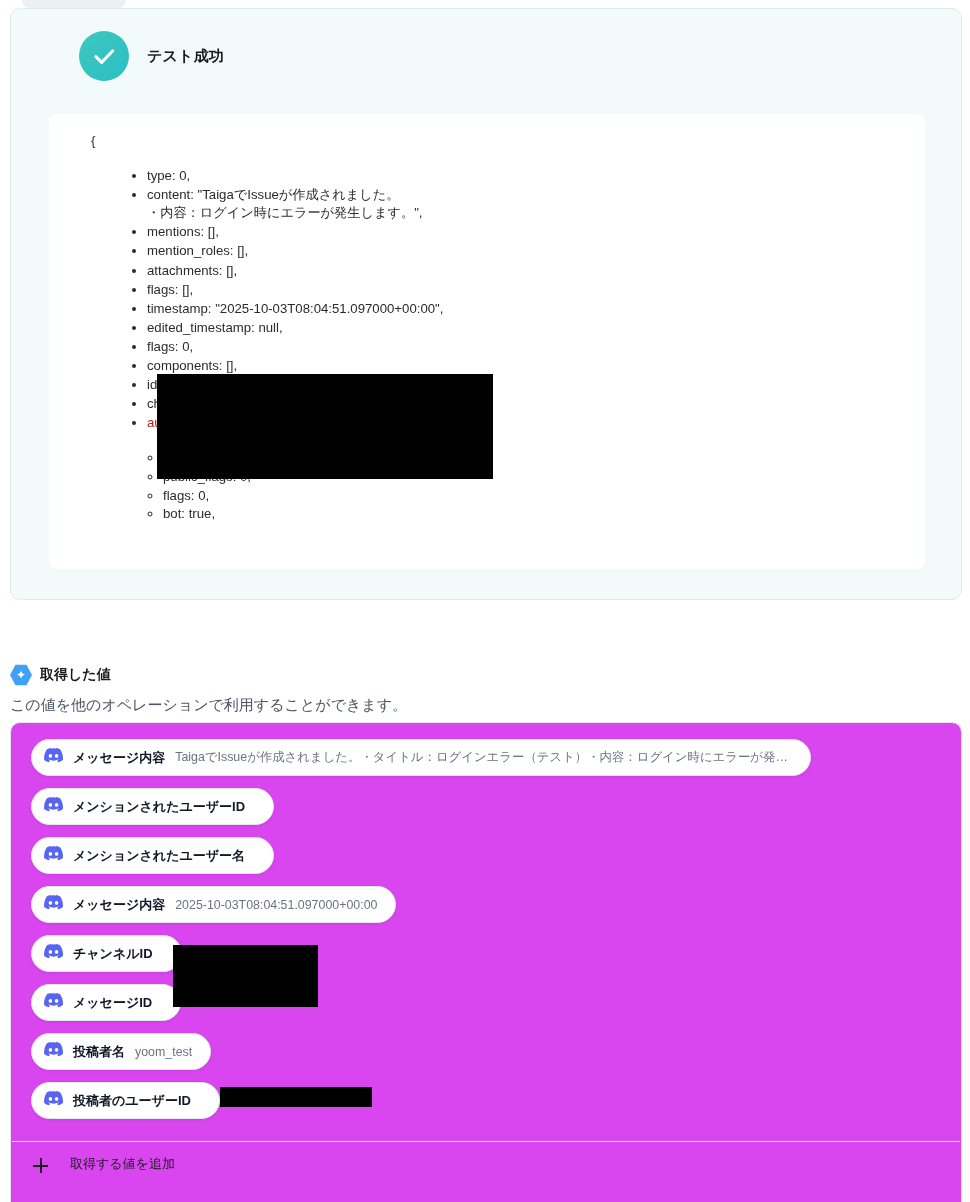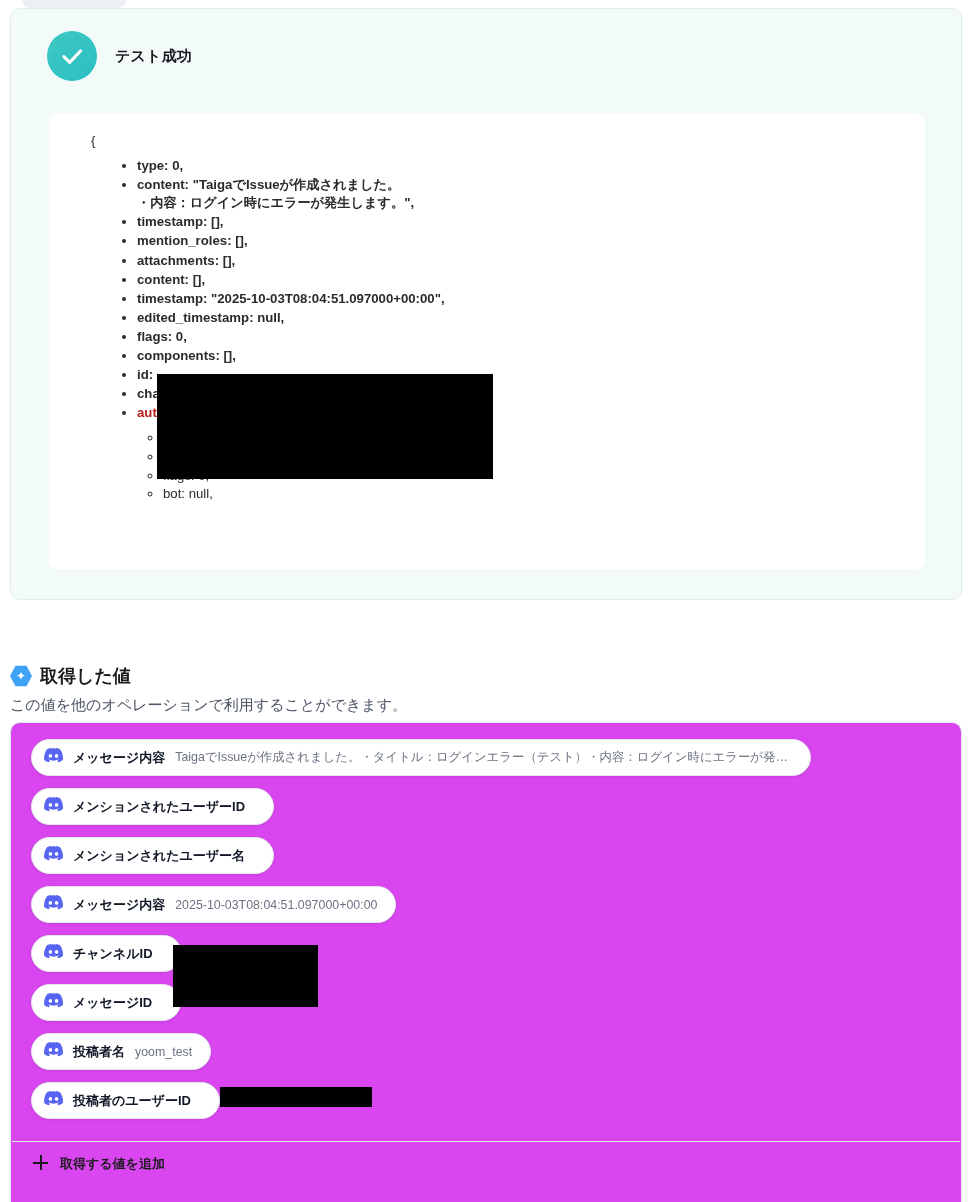--- a/index.html
+++ b/index.html
@@ -31,20 +31,21 @@
   
   .success-panel {
     position: absolute;
     left: 10px;
     top: 8px;
     width: 952px;
     height: 592px;
     background: #f2fbfa;
     border: 1px solid #e0ecec;
     border-radius: 10px;
+    padding-left: 32px;
   }
   .success-head {
     display: flex;
     align-items: center;
     gap: 18px;
     padding: 22px 0 0 36px;
   }
   .check-circle {
     width: 50px;
     height: 50px;
@@ -75,23 +76,22 @@
   }
   .json-inner {
     padding: 18px 20px 0 42px;
     font-size: 13.2px;
     line-height: 18.6px;
     color: #2b2b2f;
   }
   .json-brace { margin: 0 0 2px 0; }
   ul.json-list {
     list-style: disc;
-    margin: 6px;
+    margin: 16px;
     padding-left: 40px;
-    font-weight: bold;
   }
   ul.json-list > li { margin: 0; padding: 0 0 .5px 0; }
   ul.json-sublist {
     list-style: circle;
     margin: 0;
     padding-left: 32px;
   }
   .json-line2 { display: block; }
   .json-link { color: #b91c1c; }
 
@@ -120,21 +120,21 @@
     background: #3fa2f7;
     clip-path: polygon(25% 3%, 75% 3%, 100% 50%, 75% 97%, 25% 97%, 0% 50%);
     display: flex;
     align-items: center;
     justify-content: center;
     color: #fff;
     font-size: 12px;
     line-height: 1;
   }
   .section-title {
-    font-size: 18px;
+    font-size: 14px;
     font-weight: bold;
   }
   .section-sub {
     position: absolute;
     left: 10px;
     top: 696px;
     font-size: 15px;
     color: #4b5563;
   }
 
@@ -210,24 +210,24 @@
     right: 1px;
     top: 418px;
     height: 1px;
     background: #e8eaee;
   }
   .add-value {
     position: absolute;
     left: 22px;
     top: 432px;
     display: flex;
-    align-items: flex-start;
-    gap: 12px;
+    align-items: flex-end;
+    gap: 22px;
     font-size: 13px;
-    font-weight: bold;
+    font-weight: normal;
     color: #1b1b1f;
     cursor: pointer;
   }
   .plus-icon {
     width: 15px;
     height: 15px;
     position: relative;
   }
   .plus-icon::before, .plus-icon::after {
     content: "";
@@ -255,37 +255,37 @@
 
   <div class="json-card">
     <div class="json-inner">
       <div class="json-brace">{</div>
       <ul class="json-list">
         <li>type: 0,</li>
         <li>
           <span>content: "TaigaでIssueが作成されました。</span>
           <span class="json-line2">・内容：ログイン時にエラーが発生します。",</span>
         </li>
-        <li>timestamp: [],</li>
+        <li>mentions: [],</li>
         <li>mention_roles: [],</li>
         <li>attachments: [],</li>
-        <li>content: [],</li>
+        <li>flags: [],</li>
         <li>timestamp: "2025-10-03T08:04:51.097000+00:00",</li>
         <li>edited_timestamp: null,</li>
         <li>flags: 0,</li>
         <li>components: [],</li>
         <li>id:</li>
         <li>cha</li>
         <li><span class="json-link">aut</span></li>
       </ul>
       <ul class="json-sublist" style="margin-left:40px;">
         <li>discriminator: "2571",</li>
         <li>public_flags: 0,</li>
         <li>flags: 0,</li>
-        <li>bot: null,</li>
+        <li>bot: true,</li>
       </ul>
     </div>
     <div class="redact-big"></div>
   </div>
 </div>
 
 <div class="section-head">
   <span class="hex-icon">✦</span>
   <span class="section-title">取得した値</span>
 </div>

